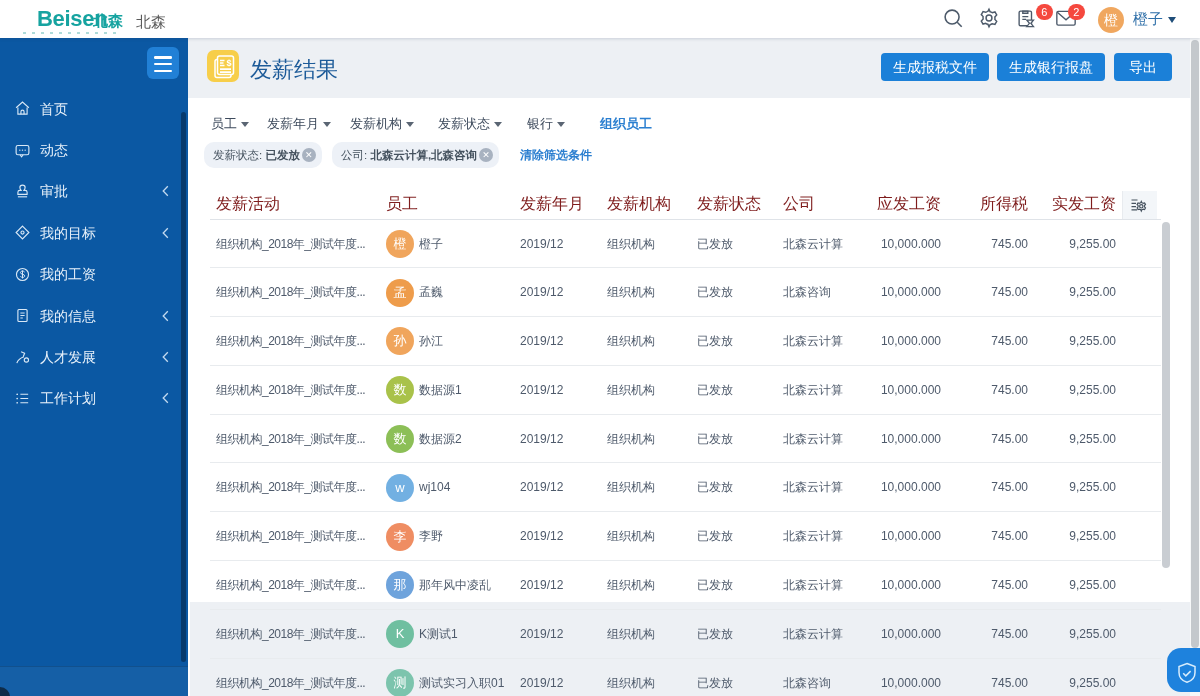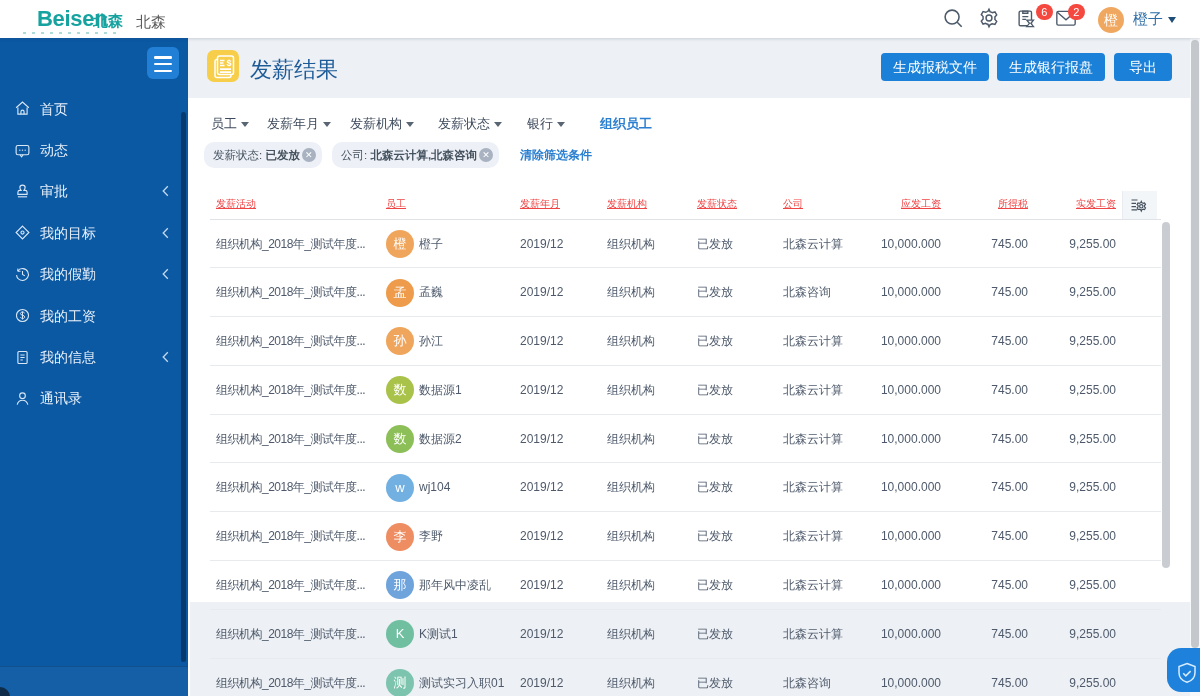--- a/index.html
+++ b/index.html
@@ -53,21 +53,21 @@
 
   .tags { position:absolute; top:44px; left:0; width:100%; height:26px; }
   .tag { position:absolute; top:0; height:26px; background:#edf1f7; border-radius:10px; font-size:11.5px; color:#45525f;
          line-height:26px; padding:0 22px 16px 9px; }
   .tag .x { position:absolute; right:6px; top:6px; width:14px; height:14px; border-radius:50%; background:#a8b2c0;
             color:#fff; font-size:9px; line-height:14px; text-align:center; }
   .clearlink { position:absolute; top:0; font-size:12px; color:#2b7fd0; line-height:26px; font-weight:bold; }
 
   
   .thead { position:absolute; left:0; top:90px; width:968px; height:32px; }
-  .thead .th { position:absolute; top:0; font-size:10px; color:#ef4444; line-height:31px; white-space:nowrap;text-decoration:underline; }
+  .thead .th { position:absolute; top:0; font-size:16px; color:#7f1d1d; line-height:31px; white-space:nowrap; }
   .hdrline { position:absolute; left:20px; top:121px; width:951px; height:1px; background:#dfe3e8; }
   .gearcell { position:absolute; left:932px; top:93px; width:35px; height:28px; background:#f3f6f9;
               border-left:1px solid #e8ebef; }
   .rows { position:absolute; left:0; top:121.5px; width:968px; }
   .row { position:relative; height:48.8px; }
   .row .sep { position:absolute; left:20px; bottom:0; width:951px; height:1px; background:#e8ebee; }
   .cell { position:absolute; top:0; font-size:12px; color:#4e5a6b; line-height:48.8px; white-space:nowrap; }
   .act { width:151px; overflow:hidden; letter-spacing:-0.5px; }
   .av { position:absolute; left:196px; top:10.4px; width:28px; height:28px; border-radius:50%; color:#fff;
         font-size:13px; line-height:28px; text-align:center; }
@@ -125,53 +125,58 @@
           <path d="M12 3l9 9-9 9-9-9z" fill="none" stroke="#d9e8f6" stroke-width="1.6"></path>
           <circle cx="12" cy="12" r="2.2" fill="none" stroke="#d9e8f6" stroke-width="1.6"></circle>
         </svg>
         <div class="mt">我的目标</div>
         <svg class="chev" viewBox="0 0 7 12">
           <path d="M5.8 1.2L1.2 6l4.6 4.8" fill="none" stroke="#c3daf0" stroke-width="1.3"></path>
         </svg>
       </div>
       <div class="mitem">
         <svg class="mi" viewBox="0 0 24 24">
-          <path d="M5.1 7.2A8.4 8.4 0 1112 20.4 8.4 8.4 0 013.6 12.9" fill="none" stroke="#d9e8f6" stroke-width="1.6"></path>
-          <path d="M5.4 3.6v3.8h3.8" fill="none" stroke="#d9e8f6" stroke-width="1.4"></path>
-          <path d="M12 7.2v4.8l3.4 2" fill="none" stroke="#d9e8f6" stroke-width="1.5"></path>
-        </svg>
-        <div class="mt">我的假勤</div>
-        <svg class="chev" viewBox="0 0 7 12">
-          <path d="M5.8 1.2L1.2 6l4.6 4.8" fill="none" stroke="#c3daf0" stroke-width="1.3"></path>
-        </svg>
-      </div>
-      <div class="mitem">
-        <svg class="mi" viewBox="0 0 24 24">
           <circle cx="12" cy="12" r="8.5" fill="none" stroke="#d9e8f6" stroke-width="1.6"></circle>
           <path d="M12 6.3v11.4" stroke="#d9e8f6" stroke-width="1.4"></path>
           <path d="M15 8.6c-.7-1-1.7-1.5-3-1.5-1.6 0-2.9.9-2.9 2.2 0 3 6 1.8 6 4.7 0 1.4-1.3 2.2-2.9 2.2-1.4 0-2.5-.6-3.1-1.7" fill="none" stroke="#d9e8f6" stroke-width="1.4"></path>
         </svg>
         <div class="mt">我的工资</div>
       </div>
       <div class="mitem">
         <svg class="mi" viewBox="0 0 24 24">
           <rect x="5.5" y="3.5" width="13" height="17" rx="1.5" fill="none" stroke="#d9e8f6" stroke-width="1.6"></rect>
           <path d="M9 8.5h6M9 12h6M9 15.5h3.5" stroke="#d9e8f6" stroke-width="1.4"></path>
         </svg>
         <div class="mt">我的信息</div>
         <svg class="chev" viewBox="0 0 7 12">
           <path d="M5.8 1.2L1.2 6l4.6 4.8" fill="none" stroke="#c3daf0" stroke-width="1.3"></path>
         </svg>
       </div>
       <div class="mitem">
         <svg class="mi" viewBox="0 0 24 24">
-          <circle cx="12" cy="8" r="4" fill="none" stroke="#d9e8f6" stroke-width="1.6"></circle>
-          <path d="M4.5 20.5c1-4 4-6 7.5-6s6.5 2 7.5 6" fill="none" stroke="#d9e8f6" stroke-width="1.6"></path>
-        </svg>
-        <div class="mt">通讯录</div>
+          <path d="M4 20c2-6 7-8 10-9" fill="none" stroke="#d9e8f6" stroke-width="1.6"></path>
+          <path d="M10 4l5 2-2 5" fill="none" stroke="#d9e8f6" stroke-width="1.6"></path>
+          <circle cx="17.5" cy="15.5" r="3" fill="none" stroke="#d9e8f6" stroke-width="1.6"></circle>
+        </svg>
+        <div class="mt">人才发展</div>
+        <svg class="chev" viewBox="0 0 7 12">
+          <path d="M5.8 1.2L1.2 6l4.6 4.8" fill="none" stroke="#c3daf0" stroke-width="1.3"></path>
+        </svg>
+      </div>
+      <div class="mitem">
+        <svg class="mi" viewBox="0 0 24 24">
+          <path d="M9 6h11M9 12h11M9 18h11" stroke="#d9e8f6" stroke-width="1.6"></path>
+          <circle cx="4.5" cy="6" r="1.2" fill="#d9e8f6"></circle>
+          <circle cx="4.5" cy="12" r="1.2" fill="#d9e8f6"></circle>
+          <circle cx="4.5" cy="18" r="1.2" fill="#d9e8f6"></circle>
+        </svg>
+        <div class="mt">工作计划</div>
+        <svg class="chev" viewBox="0 0 7 12">
+          <path d="M5.8 1.2L1.2 6l4.6 4.8" fill="none" stroke="#c3daf0" stroke-width="1.3"></path>
+        </svg>
       </div>
     </div>
   <div class="side-scroll"></div>
   <div class="side-foot"></div>
   <div class="corner-dark"></div>
 </div>
 
 <div class="main">
   <div class="ticon"><svg width="32" height="32" viewBox="0 0 32 32" fill="none">
     <rect x="8" y="9.5" width="16" height="18" rx="2" stroke="#fff" stroke-width="1.5"></rect>

